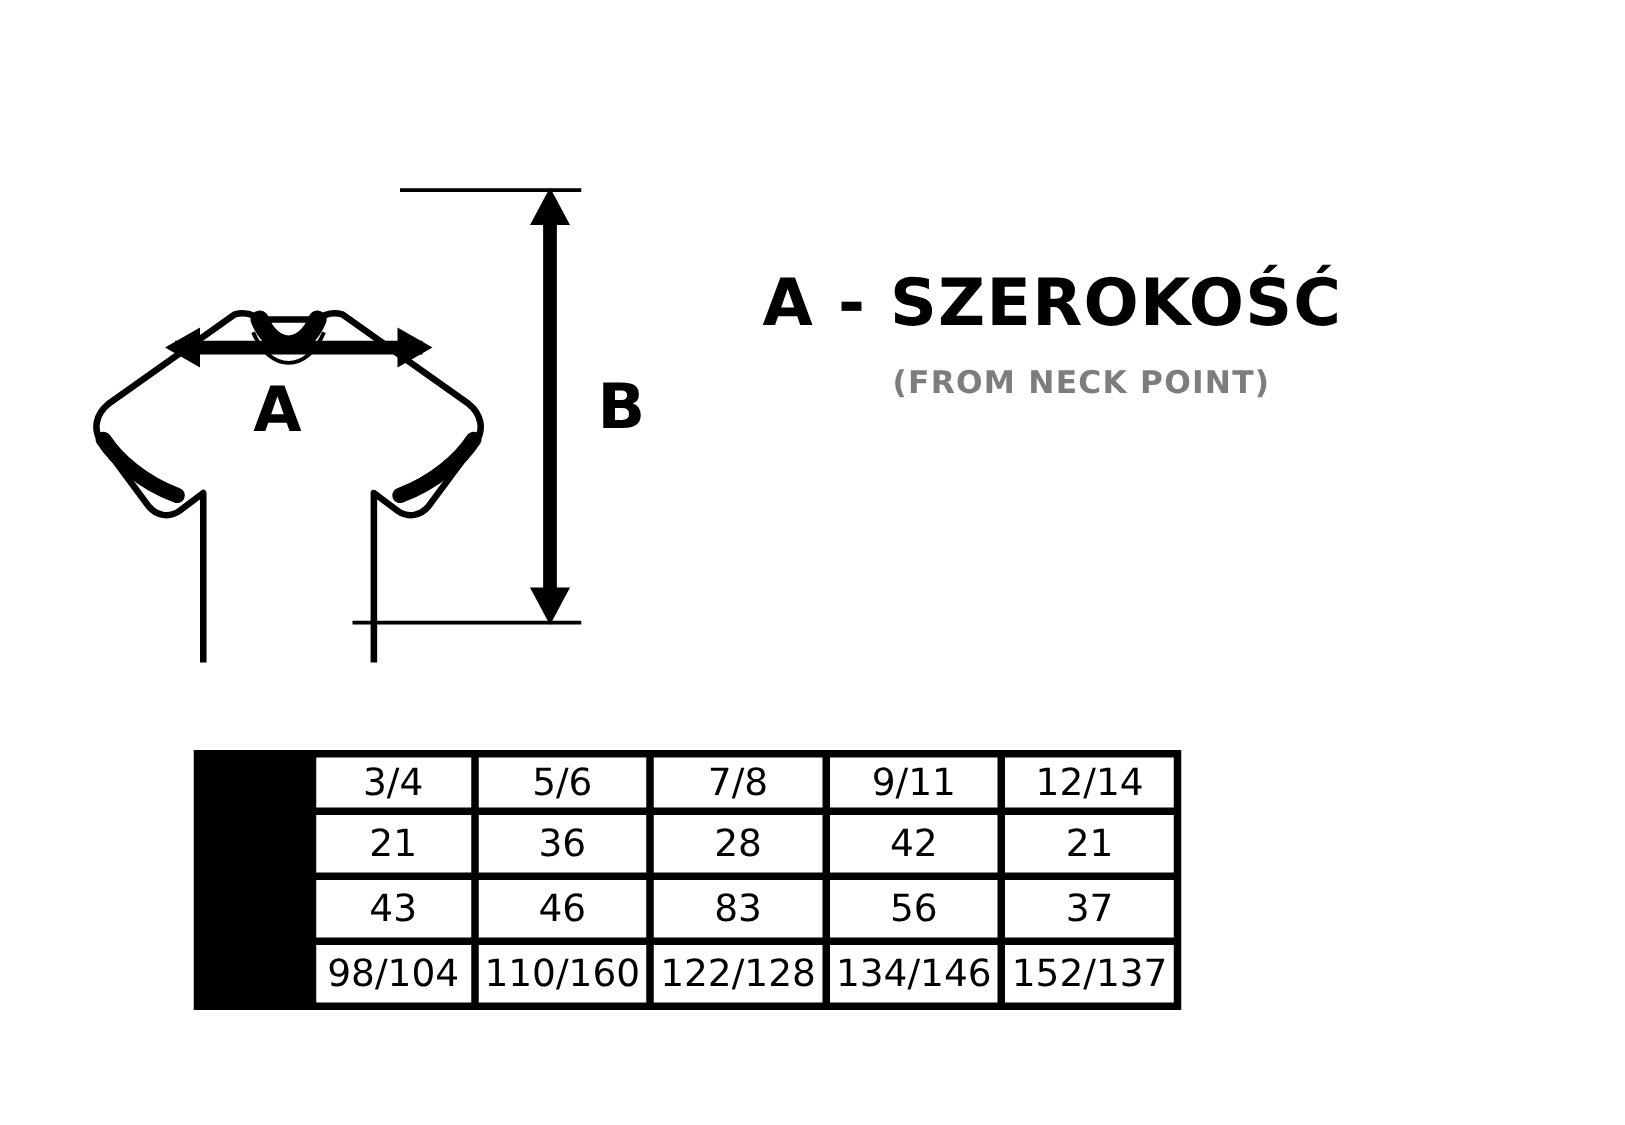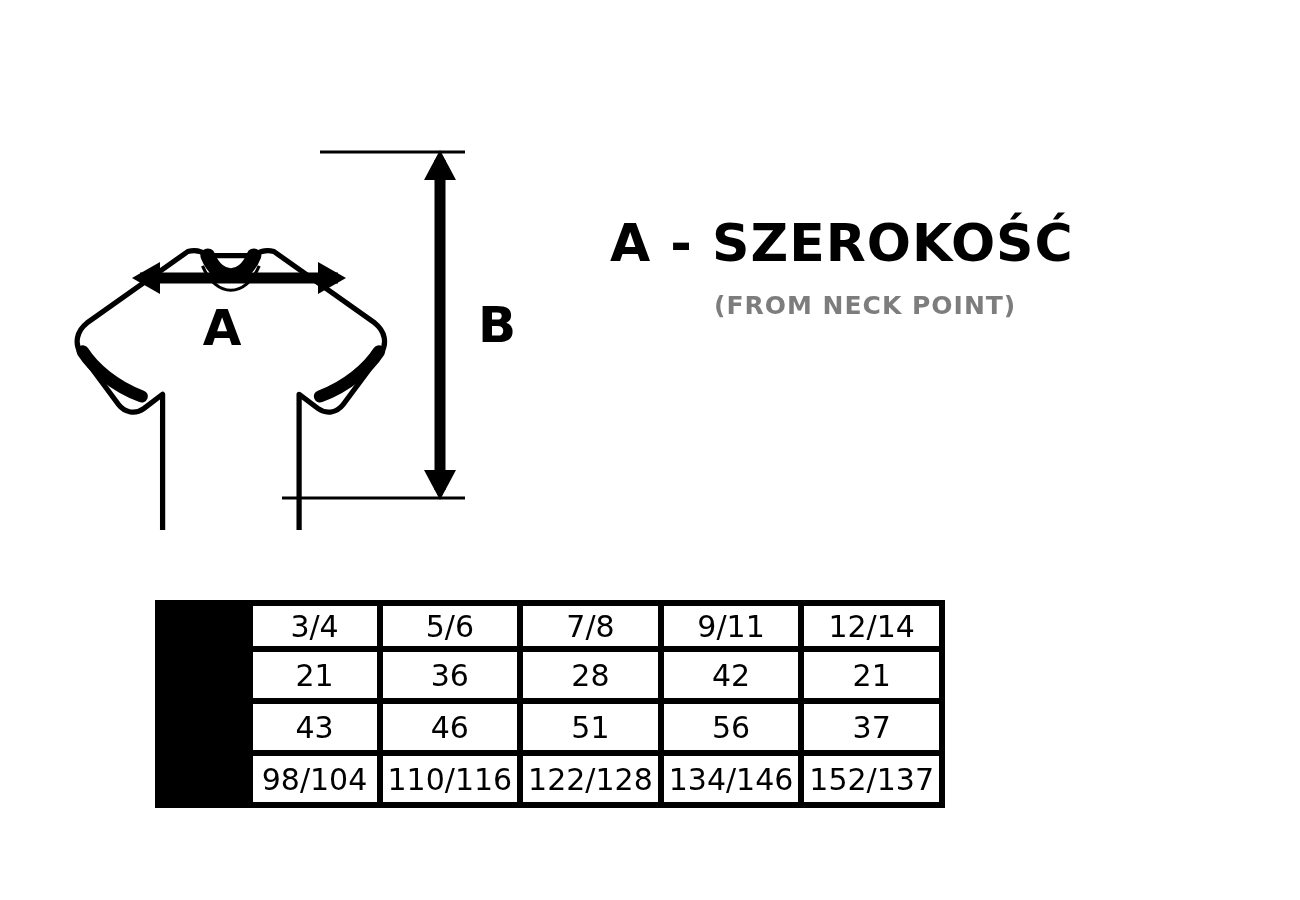--- a/index.html
+++ b/index.html
@@ -168,27 +168,27 @@
           <td>21</td>
           <td>36</td>
           <td>28</td>
           <td>42</td>
           <td>21</td>
         </tr>
         <tr>
           <td class="rowhead">B</td>
           <td>43</td>
           <td>46</td>
-          <td>51</td>
+          <td>83</td>
           <td>56</td>
           <td>37</td>
         </tr>
         <tr>
           <td class="rowhead">C</td>
           <td class="small-val">98/104</td>
-          <td class="small-val">110/116</td>
+          <td class="small-val">110/160</td>
           <td class="small-val">122/128</td>
           <td class="small-val">134/146</td>
           <td class="small-val">152/137</td>
         </tr>
       </tbody>
   </table>
 </div>
 
 </body></html>

